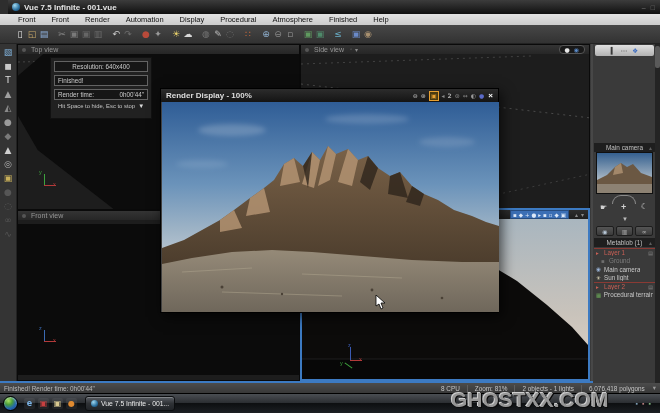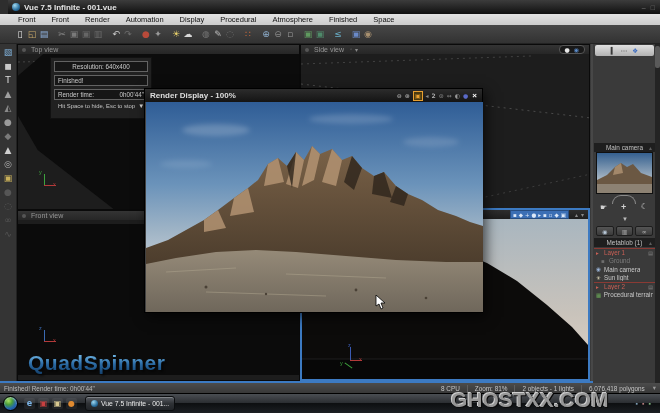--- a/index.html
+++ b/index.html
@@ -68,21 +68,21 @@
     border:1px solid #111;z-index:6;padding:3px 3px 0 3px;}
   .obox{height:11px;border:1px solid #636363;background:#161616;color:#cbcbcb;font-size:6.3px;
     line-height:9px;padding:0 3px;margin-bottom:3px;white-space:nowrap;}
   .obox.center{text-align:center;}
   .obox.split{display:flex;justify-content:space-between;}
   .ohint{display:flex;align-items:center;justify-content:center;gap:3px;color:#c4c4c4;
     font-size:5.9px;white-space:nowrap;margin-top:1px;}
   .ohint .arr{font-size:6px;color:#ddd;}
 
   
-  .rwin{position:absolute;left:144px;top:88px;width:339px;height:225px;z-index:7;
+  .rwin{position:absolute;left:160px;top:88px;width:339px;height:225px;z-index:7;
     border:1px solid #000;background:#404040;box-shadow:3px 4px 12px rgba(0,0,0,.65);}
   .rwtitle{height:13px;background:linear-gradient(180deg,#2c2c2c,#141414);display:flex;
     align-items:center;padding:0 5px;color:#dedede;font-size:8px;font-weight:bold;}
   .rwicons{margin-left:auto;display:flex;align-items:center;gap:3px;}
   .rwicon{font-size:6px;line-height:8px;font-family:"DejaVu Sans",sans-serif;}
   .rwicon.hl{border:1px solid #e8a030;padding:0 1px;background:#4a3a10;}
   .rwclose{color:#fff;font-size:8px;margin-left:4px;font-weight:bold;}
   .rwimg{position:absolute;left:1px;top:13px;width:337px;height:210px;overflow:hidden;}
 
   
@@ -177,21 +177,21 @@
 
   <div class="menubar">
       <span class="mitem"><span>Front</span></span>
       <span class="mitem"><span>Front</span></span>
       <span class="mitem"><span>Render</span></span>
       <span class="mitem"><span>Automation</span></span>
       <span class="mitem"><span>Display</span></span>
       <span class="mitem"><span>Procedural</span></span>
       <span class="mitem"><span>Atmosphere</span></span>
       <span class="mitem"><span>Finished</span></span>
-      <span class="mitem"><span>Space</span></span>
+      <span class="mitem"><span>Help</span></span>
     </div>
 
   <div class="toolbar">
       <span class="ticon" style="color: rgb(226, 226, 226);"><span>▯</span></span>
       <span class="ticon" style="color: rgb(201, 169, 106);"><span>◱</span></span>
       <span class="ticon" style="color: rgb(143, 176, 220);"><span>▤</span></span>
       <span class="ticon sep"><span></span></span>
       <span class="ticon" style="color: rgb(138, 138, 138);"><span>✂</span></span>
       <span class="ticon" style="color: rgb(122, 122, 122);"><span>▣</span></span>
       <span class="ticon" style="color: rgb(102, 102, 102);"><span>▣</span></span>
@@ -534,21 +534,20 @@
       <span class="tbicon"></span>
       <span>Vue 7.5 Infinite - 001...</span>
     </div>
     <div class="tray">
         <span class="trayicon" style="color: rgb(122, 154, 176);"><span>▪</span></span>
         <span class="trayicon" style="color: rgb(176, 122, 122);"><span>▪</span></span>
         <span class="trayicon" style="color: rgb(122, 176, 122);"><span>▪</span></span>
       </div>
   </div>
 
-  <div class="wm-quad">QuadSpinner</div>
   <div class="wm-ghost">GHOSTXX.COM</div>
   <div class="cursor">
     <svg width="11" height="15">
         <polygon points="1,0 1,11 4,9 6,14 8,13 6,8 10,8" fill="#fff" stroke="#000" stroke-width="0.8"></polygon>
       </svg>
   </div>
 
 </div>
 
 </body></html>

